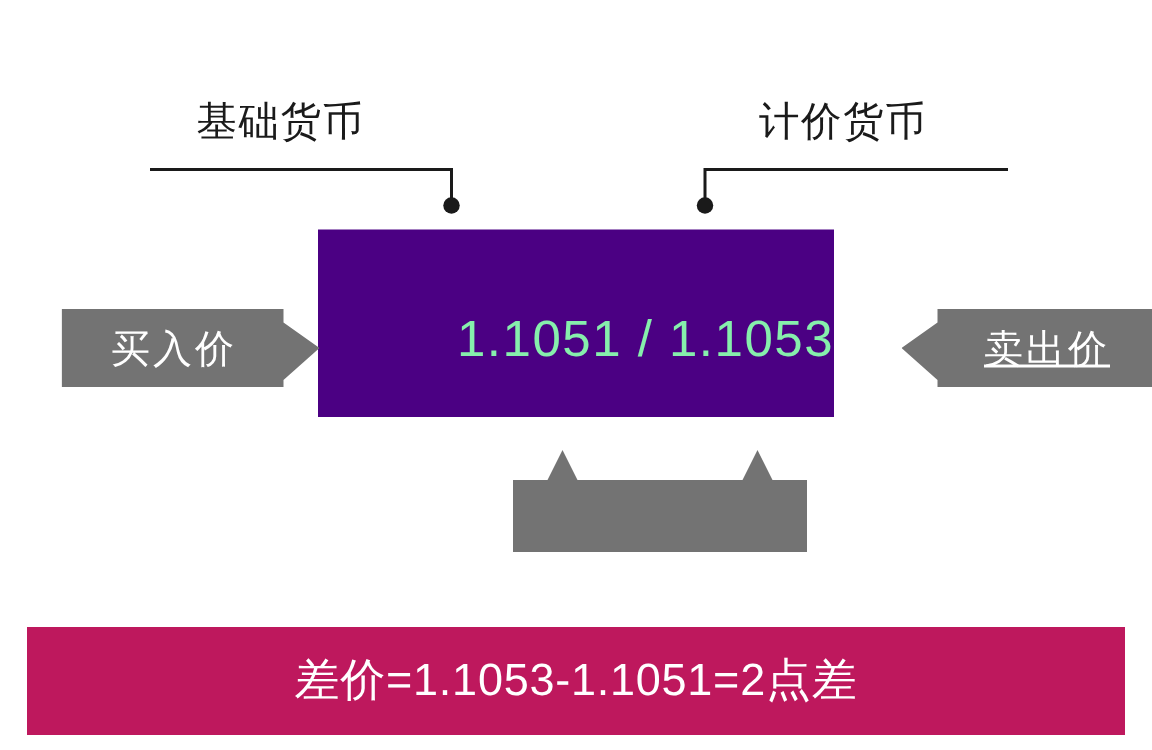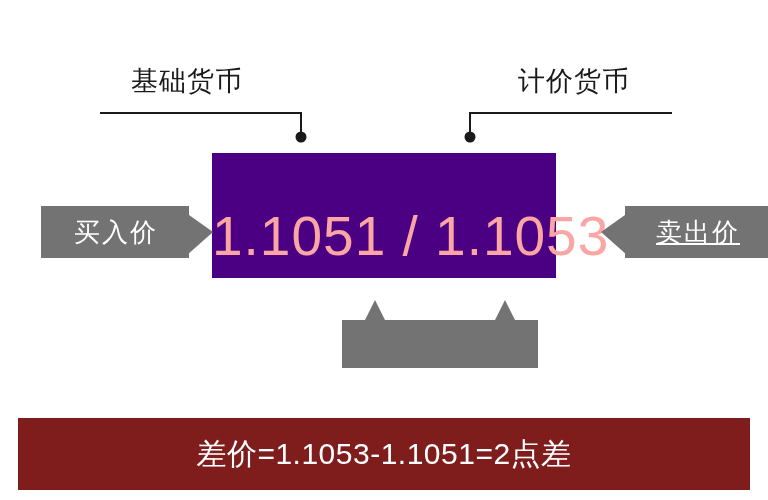--- a/index.html
+++ b/index.html
@@ -27,21 +27,21 @@
   .ann-label {
     position: absolute;
     font-size: 27px;
     line-height: 1;
     color: #1a1a1a;
     white-space: nowrap;
     letter-spacing: 1px;
     font-weight: 400;
   }
   #label-base   { left: 131px; top: 68px; }
-  #label-quote  { left: 518px; top: 68px; }
+  #label-quote  { left: 506px; top: 68px; }
 
   
   .leader {
     position: absolute;
     left: 0; top: 0;
     width: 768px;
     height: 500px;
     pointer-events: none;
   }
 
@@ -54,22 +54,22 @@
     height: 125px;
     background: #4B0083;
     box-sizing: border-box;
   }
   #quote-text {
     position: absolute;
     left: 0;
     right: 0;
     top: 56px;
     text-align: right;
-    color: #fca5a5;
-    font-size: 55px;
+    color: #86efac;
+    font-size: 34px;
     line-height: 1;
     letter-spacing: 1px;
     white-space: nowrap;
   }
 
   
   .side-callout {
     position: absolute;
     height: 52px;
     background: #737373;
@@ -134,21 +134,21 @@
     white-space: nowrap;
   }
 
   
   #summary-banner {
     position: absolute;
     left: 18px;
     top: 418px;
     width: 732px;
     height: 72px;
-    background: #7f1d1d;
+    background: #be185d;
     display: flex;
     align-items: center;
     justify-content: center;
   }
   #summary-text {
     color: #ffffff;
     font-size: 30px;
     line-height: 1;
     letter-spacing: 0.5px;
     white-space: nowrap;

